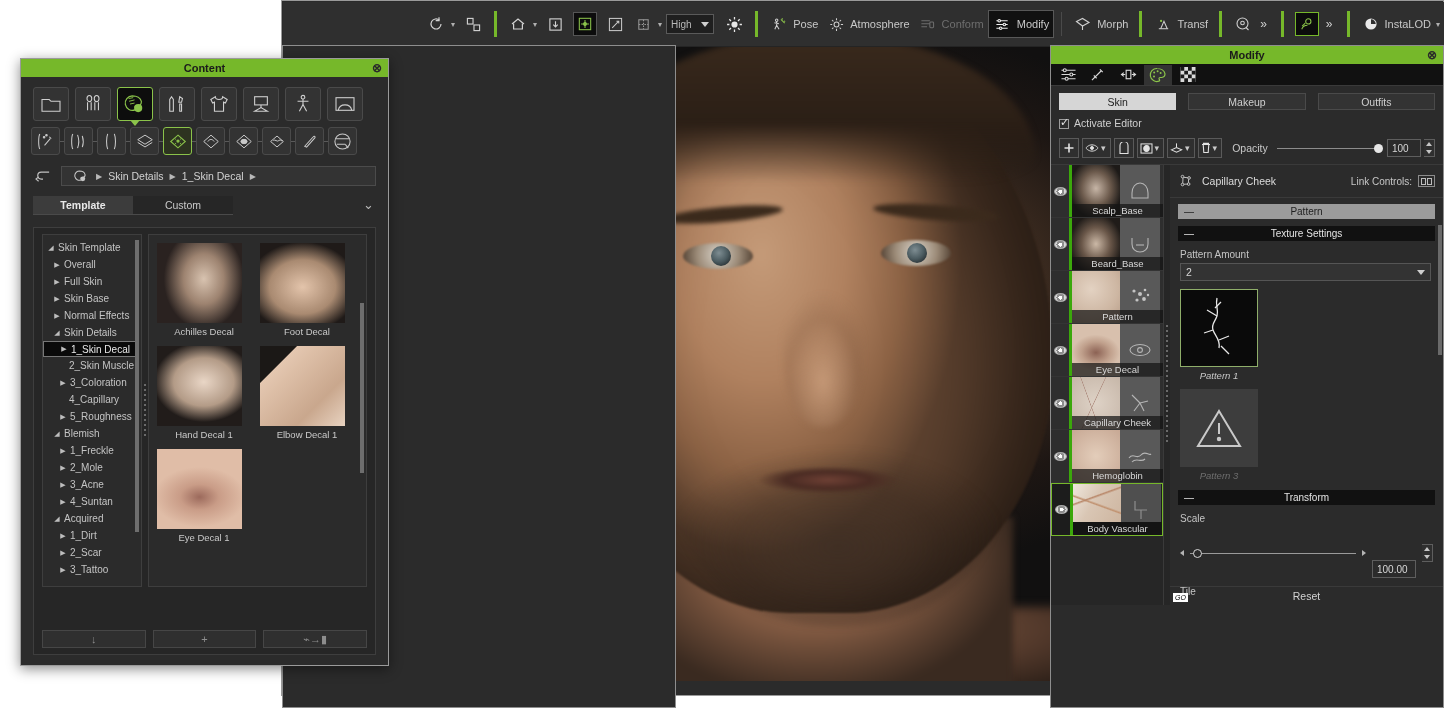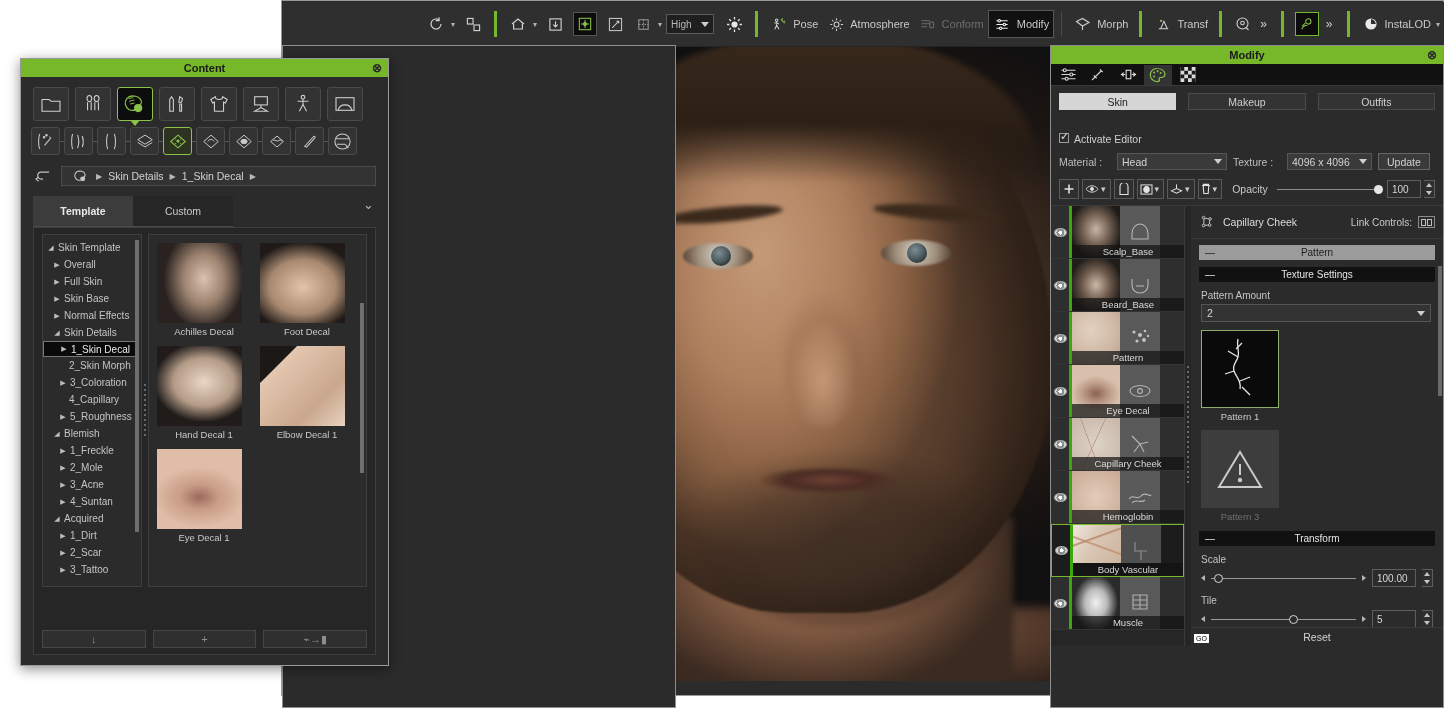--- a/index.html
+++ b/index.html
@@ -127,21 +127,21 @@
   }
   #modify-iconbar .mi { width: 28px; height: 20px; display: flex; align-items: center; justify-content: center; }
   #modify-iconbar .mi.sel { background: #333; }
   #modify-body { padding: 7px 8px 0 8px; }
   .seg-row { display: flex; gap: 12px; }
   .seg {
     flex: 1; height: 17px; font-size: 10.5px; color: #cfcfcf; background: #333; border: 1px solid #4a4a4a;
     display: flex; align-items: center; justify-content: center;
   }
   .seg.active { background: #d6d6d6; color: #1c1c1c; border-color: #d6d6d6; }
-  .chk-row { display: flex; align-items: flex-start; gap: 5px; margin-top: 23px; color: #cfcfcf; font-size: 10.5px; }
+  .chk-row { display: flex; align-items: flex-end; gap: 5px; margin-top: 7px; color: #cfcfcf; font-size: 10.5px; }
   .chkbox { width: 10px; height: 10px; border: 1px solid #9b9b9b; position: relative; }
   .chkbox::after { content: "✓"; position: absolute; left: 0px; top: -4px; font-size: 11px; color: #e2e2e2; }
   .field-row { display: flex; align-items: center; gap: 6px; margin-top: 8px; font-size: 10.5px; color: #bdbdbd; }
   .flabel { width: 52px; flex: none; }
   .fsel { height: 17px; background: #3a3a3a; border: 1px solid #565656; color: #d2d2d2;
           display: flex; align-items: center; justify-content: space-between; padding: 0 4px; font-size: 10.5px; }
   .fbtn { height: 17px; background: #3a3a3a; border: 1px solid #666; color: #d2d2d2; font-size: 10.5px;
           display: flex; align-items: center; justify-content: center; padding: 0 8px; }
   
   #layer-toolbar { display: flex; align-items: center; gap: 3px; margin-top: 9px; }
@@ -154,21 +154,21 @@
   .num-box { width: 34px; height: 18px; background: #2b2b2b; border: 1px solid #5e5e5e; color: #d5d5d5;
              font-size: 10px; display: flex; align-items: center; padding-left: 4px; }
   .spin { width: 11px; height: 18px; border: 1px solid #5e5e5e; border-left: none; background: #2f2f2f;
           display: flex; flex-direction: column; align-items: center; justify-content: space-around; }
   .spin i { border-left: 3px solid transparent; border-right: 3px solid transparent; display: block; }
   .spin i.u { border-bottom: 4px solid #c5c5c5; }
   .spin i.d { border-top: 4px solid #c5c5c5; }
 
   
   #modify-split { display: flex; margin-top: 6px; height: 441px; border-top: 1px solid #3a3a3a; }
-  #layer-list { width: 134px; background: #262626; overflow: hidden; border-right: 1px solid #3a3a3a; }
+  #layer-list { width: 113px; background: #262626; overflow: hidden; border-right: 1px solid #3a3a3a; }
   .layer {
     position: relative; height: 53px; border-bottom: 1px solid #343434; display: flex; align-items: center;
     background: #2e2e2e;
   }
   .layer.selected { border: 1px solid #76b82a; background: #1c1c1c; }
   .layer .eyecell { width: 18px; display: flex; align-items: center; justify-content: center; }
   .layer .greenbar { width: 3px; height: 100%; background: #3ba80b; flex: none; }
   .layer .thumbs { display: flex; height: 100%; flex: 1; }
   .layer .th-main { width: 48px; height: 100%; }
   .layer .th-mask { width: 40px; height: 100%; background: #595959; display:flex; align-items:center; justify-content:center; }
@@ -192,38 +192,38 @@
     margin: 6px 8px 0 8px; height: 15px; display: flex; align-items: center; font-size: 10px; color: #d8d8d8;
     justify-content: center; position: relative; background: #9b9b9b; color: #1e1e1e;
   }
   .sec-bar .minus { position: absolute; left: 6px; }
   .sec-bar.dark { background: #111; color: #e3e3e3; }
   .sec-label { color: #c4c4c4; font-size: 10px; margin: 8px 0 3px 10px; }
   .dd {
     margin: 0 12px 0 10px; height: 18px; background: #333; border: 1px solid #555; color: #d6d6d6;
     font-size: 10.5px; display: flex; align-items: center; justify-content: space-between; padding: 0 5px;
   }
-  .pat-row { display: flex; gap: 10px; margin: 8px 0 0 10px; }
+  .pat-row { display: flex; gap: 10px; margin: 8px 0 0 10px; font-style: italic; }
   .pat { width: 78px; }
   .pat .img { width: 78px; height: 78px; background: #0a0a0a; border: 1px solid #4e4e4e; position: relative; }
   .pat.sel .img { border-color: #8fae6a; }
   .pat .badge { position: absolute; left: 3px; bottom: 3px; width: 15px; height: 9px; background: #fff;
                 color: #000; font-size: 7px; display: flex; align-items: center; justify-content: center; }
   .pat .cap { text-align: center; color: #c8c8c8; font-size: 9.5px; margin-top: 3px; }
   .pat.empty .img { background: #3d3d3d; border-color: #3d3d3d; }
   .pat.empty .cap { color: #6e6e6e; }
   .sl-row { margin: 4px 10px 0 10px; display: flex; align-items: center; gap: 6px; }
   .sl-track { flex: 1; height: 1px; background: #9a9a9a; position: relative; }
   .sl-knob { position: absolute; top: -4px; width: 9px; height: 9px; border-radius: 50%;
              border: 1px solid #d8d8d8; background: #2b2b2b; }
   .arrowL, .arrowR { width: 0; height: 0; border-top: 3px solid transparent; border-bottom: 3px solid transparent; }
   .arrowL { border-right: 4px solid #b5b5b5; }
   .arrowR { border-left: 4px solid #b5b5b5; }
   .val-box { width: 44px; height: 18px; background: #2b2b2b; border: 1px solid #5e5e5e; color: #d8d8d8;
-             font-size: 10px; display: flex; align-items: center; padding-left: 4px; }
+             font-size: 10px; display: flex; align-items: center; padding-left: 4px; margin-top: 32px; }
   #props-scroll { position: absolute; right: 1px; top: 60px; width: 4px; height: 130px; background: #6a6a6a; }
   #reset-btn { position: absolute; left: 0; right: 0; bottom: 0; height: 19px; border-top: 1px solid #3a3a3a;
                color: #d2d2d2; font-size: 10.5px; display: flex; align-items: center; justify-content: center; }
 
   
   #content-panel {
     position: absolute; left: 20px; top: 58px; width: 369px; height: 608px;
     background: #2b2b2b; border: 1px solid #9a9a9a; box-shadow: 0 3px 12px rgba(0,0,0,.45);
   }
   #cp-iconrow1 { display: flex; gap: 6px; padding: 10px 12px 0 12px; }
@@ -243,21 +243,21 @@
   }
   .cp-ico2.active { border-color: #8bc34a; background: #2d3320; }
   .cp-link { width: 4px; height: 1px; background: #5a5a5a; flex: none; }
   #cp-breadcrumb-row { display: flex; align-items: center; gap: 8px; padding: 11px 12px 0 12px; }
   #cp-breadcrumb {
     flex: 1; height: 20px; background: #333; border: 1px solid #4b4b4b; display: flex; align-items: center;
     gap: 6px; padding: 0 8px; color: #d2d2d2; font-size: 10.5px;
   }
   .bc-arrow { color: #b8b8b8; font-size: 8px; }
   #cp-tabs { display: flex; align-items: center; margin: 10px 0 0 0; padding: 0 12px; position: relative; }
-  .cp-tab { width: 100px; height: 31px; font-size: 10.5px; display: flex; align-items: center; justify-content: center;
+  .cp-tab { width: 100px; height: 19px; font-size: 10.5px; display: flex; align-items: center; justify-content: center;
             color: #c9c9c9; background: #262626; border-bottom: 1px solid #4a4a4a; }
   .cp-tab.active { background: #3c3c3c; color: #e8e8e8; font-weight: bold; }
   #cp-tabs .expander { position: absolute; right: 14px; top: 1px; color: #b9b9b9; font-size: 13px; }
   #cp-main { position: absolute; left: 12px; right: 12px; top: 168px; bottom: 10px;
              background: #262626; border: 1px solid #3e3e3e; }
   #cp-search { margin: 7px 8px 0 8px; height: 19px; background: #2f2f2f; border: 1px solid #4b4b4b;
                display: flex; align-items: center; gap: 6px; padding: 0 6px; color: #8e8e8e; font-size: 10.5px; }
   #cp-split { display: flex; margin: 6px 8px 0 8px; height: 353px; }
   #cp-tree { width: 100px; background: #2b2b2b; border: 1px solid #3e3e3e; position: relative; overflow: hidden;
              padding: 4px 0 0 0; }
@@ -588,35 +588,20 @@
         <div class="seg">
           <span>Outfits</span>
         </div>
       </div>
 
       <div class="chk-row">
         <span class="chkbox"></span>
         <span>Activate Editor</span>
       </div>
 
-      <div class="field-row">
-        <span class="flabel">Material :</span>
-        <div class="fsel" style="width:110px">
-          <span>Head</span>
-          <span class="chev"></span>
-        </div>
-        <span class="flabel" style="width:48px">Texture :</span>
-        <div class="fsel" style="width:85px">
-          <span>4096 x 4096</span>
-          <span class="chev"></span>
-        </div>
-        <div class="fbtn">
-          <span>Update</span>
-        </div>
-      </div>
 
 
       <div id="layer-toolbar">
         <div class="lt-btn">
           <svg width="12" height="12" viewBox="0 0 12 12" stroke="#e2e2e2" stroke-width="1.6">
               <path d="M6 1.5v9M1.5 6h9"></path>
             </svg>
         </div>
         <div class="lt-btn">
           <svg width="14" height="10" viewBox="0 0 16 10" fill="none" stroke="#e2e2e2" stroke-width="1.1">
@@ -778,36 +763,20 @@
             <div class="th-main t-vasc" style="background-image:linear-gradient(160deg,transparent 28%,#b9886a 30%,transparent 33%),linear-gradient(20deg,transparent 55%,#c0916f 57%,transparent 60%),linear-gradient(120deg,#efe7dd 0%,#d9c6b4 40%,#cbb29c 100%)"></div>
             <div class="th-mask" style="background:#4f4f4f">
               <svg width="24" height="24" viewBox="0 0 24 24" fill="none" stroke="#8e8e8e" stroke-width="1.2">
                   <path d="M6 3v9h12M12 12v9"></path>
                 </svg>
             </div>
           </div>
           <div class="lname">Body Vascular</div>
         </div>
 
-        <div class="layer">
-          <div class="eyecell">
-              <span class="eye-glyph"></span>
-            </div>
-          <div class="greenbar"></div>
-          <div class="thumbs">
-            <div class="th-main t-muscle"></div>
-            <div class="th-mask">
-              <svg width="22" height="24" viewBox="0 0 22 24" fill="none" stroke="#b0b0b0" stroke-width="1.1">
-                  <path d="M4 4h14v14H4z"></path>
-                  <path d="M11 4v14M4 9h14M4 14h14"></path>
-                </svg>
-            </div>
-          </div>
-          <div class="lname">Muscle</div>
-        </div>
 
       </div>
 
       <div id="layer-grip">
           <div class="dots"></div>
         </div>
 
       <div id="props">
         <div class="prop-head">
           <span class="ico">
@@ -1104,21 +1073,21 @@
             </div>
           <div class="tr" style="padding-left:10px">
               <span class="tw">◢</span>
               <span>Skin Details</span>
             </div>
           <div class="tr sel" style="padding-left:16px">
               <span class="tw">▶</span>
               <span>1_Skin Decal</span>
             </div>
           <div class="tr" style="padding-left:26px">
-              <span>2_Skin Morph</span>
+              <span>2_Skin Muscle</span>
             </div>
           <div class="tr" style="padding-left:16px">
               <span class="tw">▶</span>
               <span>3_Coloration</span>
             </div>
           <div class="tr" style="padding-left:26px">
               <span>4_Capillary</span>
             </div>
           <div class="tr" style="padding-left:16px">
               <span class="tw">▶</span>

